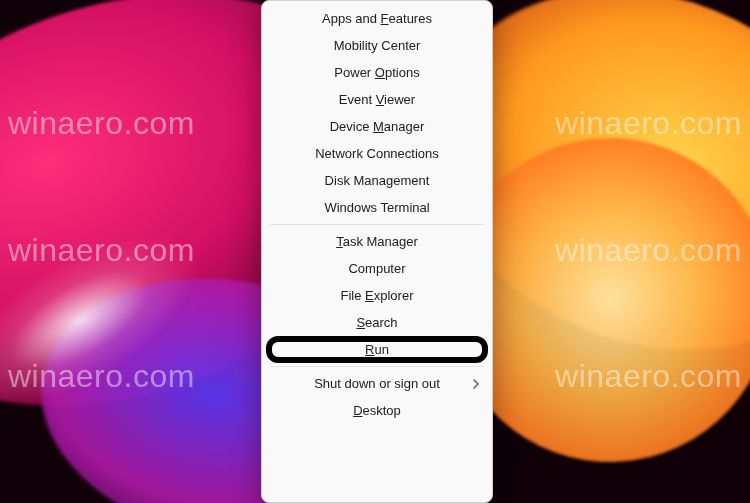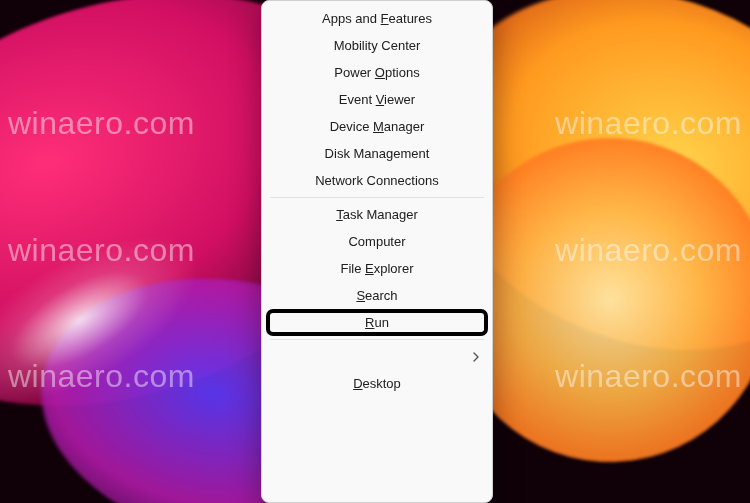--- a/index.html
+++ b/index.html
@@ -22,21 +22,21 @@
   .b5{width:280px;height:280px;left:-60px;top:180px;border-radius:50%;
       background:radial-gradient(circle at 50% 50%,rgba(255,255,255,0.85) 0%,rgba(255,255,255,0.15) 35%,transparent 60%);
       transform:rotate(-30deg) scale(1.1,0.5);mix-blend-mode:screen;}
   
   .wm{position:absolute;white-space:nowrap;font-family:"Segoe UI",Arial,sans-serif;font-size:32px;color:rgba(255,255,255,0.45);letter-spacing:0.5px;pointer-events:none;}
   .wm1{left:8px;top:105px;} .wm2{left:8px;top:232px;} .wm3{left:8px;top:358px;}
   .wm4{right:8px;top:105px;} .wm5{right:8px;top:232px;} .wm6{right:8px;top:358px;}
   
   .menu{position:absolute;left:261px;top:0;width:232px;height:503px;background:#f9f9f9;border:1px solid #d0d0d0;border-radius:8px;box-shadow:0 12px 30px rgba(0,0,0,0.35);padding:4px;box-sizing:border-box;}
   .mi{display:flex;align-items:center;height:27px;padding:0 10px;border-radius:4px;cursor:default;position:relative;box-sizing:border-box;justify-content:center;}
-  .mi.highlight{border:4px solid #000000;border-radius:7px;}
+  .mi.highlight{border:6px solid #000000;border-radius:12px;}
   .sep{height:1px;background:#e2e2e2;margin:3px 4px;}
   .ak{text-decoration:underline;}
   .chev{position:absolute;right:8px;top:50%;transform:translateY(-50%);}
   .chev svg{display:block;}
   .label{white-space:nowrap;}
 </style>
 </head>
 <body>
 
 <div class="stage">
@@ -65,43 +65,47 @@
       <div class="mi">
         <span class="label">Power <span class="ak">O</span>ptions</span>
       </div>
       <div class="mi">
         <span class="label">Event <span class="ak">V</span>iewer</span>
       </div>
       <div class="mi">
         <span class="label">Device <span class="ak">M</span>anager</span>
       </div>
       <div class="mi">
+        <span class="label">Network Connections</span>
+      </div>
+      <div class="mi">
         <span class="label">Disk Management</span>
       </div>
       <div class="mi">
-        <span class="label">Network Connections</span>
+        <span class="label">Windows Terminal</span>
       </div>
       <div class="sep"></div>
       <div class="mi">
         <span class="label"><span class="ak">T</span>ask Manager</span>
       </div>
       <div class="mi">
         <span class="label">Computer</span>
       </div>
       <div class="mi">
         <span class="label">File <span class="ak">E</span>xplorer</span>
       </div>
       <div class="mi">
         <span class="label"><span class="ak">S</span>earch</span>
       </div>
       <div class="mi highlight">
         <span class="label"><span class="ak">R</span>un</span>
       </div>
       <div class="sep"></div>
       <div class="mi">
+        <span class="label">Shut down or sign out</span>
         <span class="chev">
           <svg width="8" height="10" viewBox="0 0 8 10">
             <path d="M2 1 L6 5 L2 9" fill="none" stroke="#555" stroke-width="1.4" stroke-linecap="round" stroke-linejoin="round"></path>
           </svg>
         </span>
       </div>
       <div class="mi">
         <span class="label"><span class="ak">D</span>esktop</span>
       </div>
     </div>

